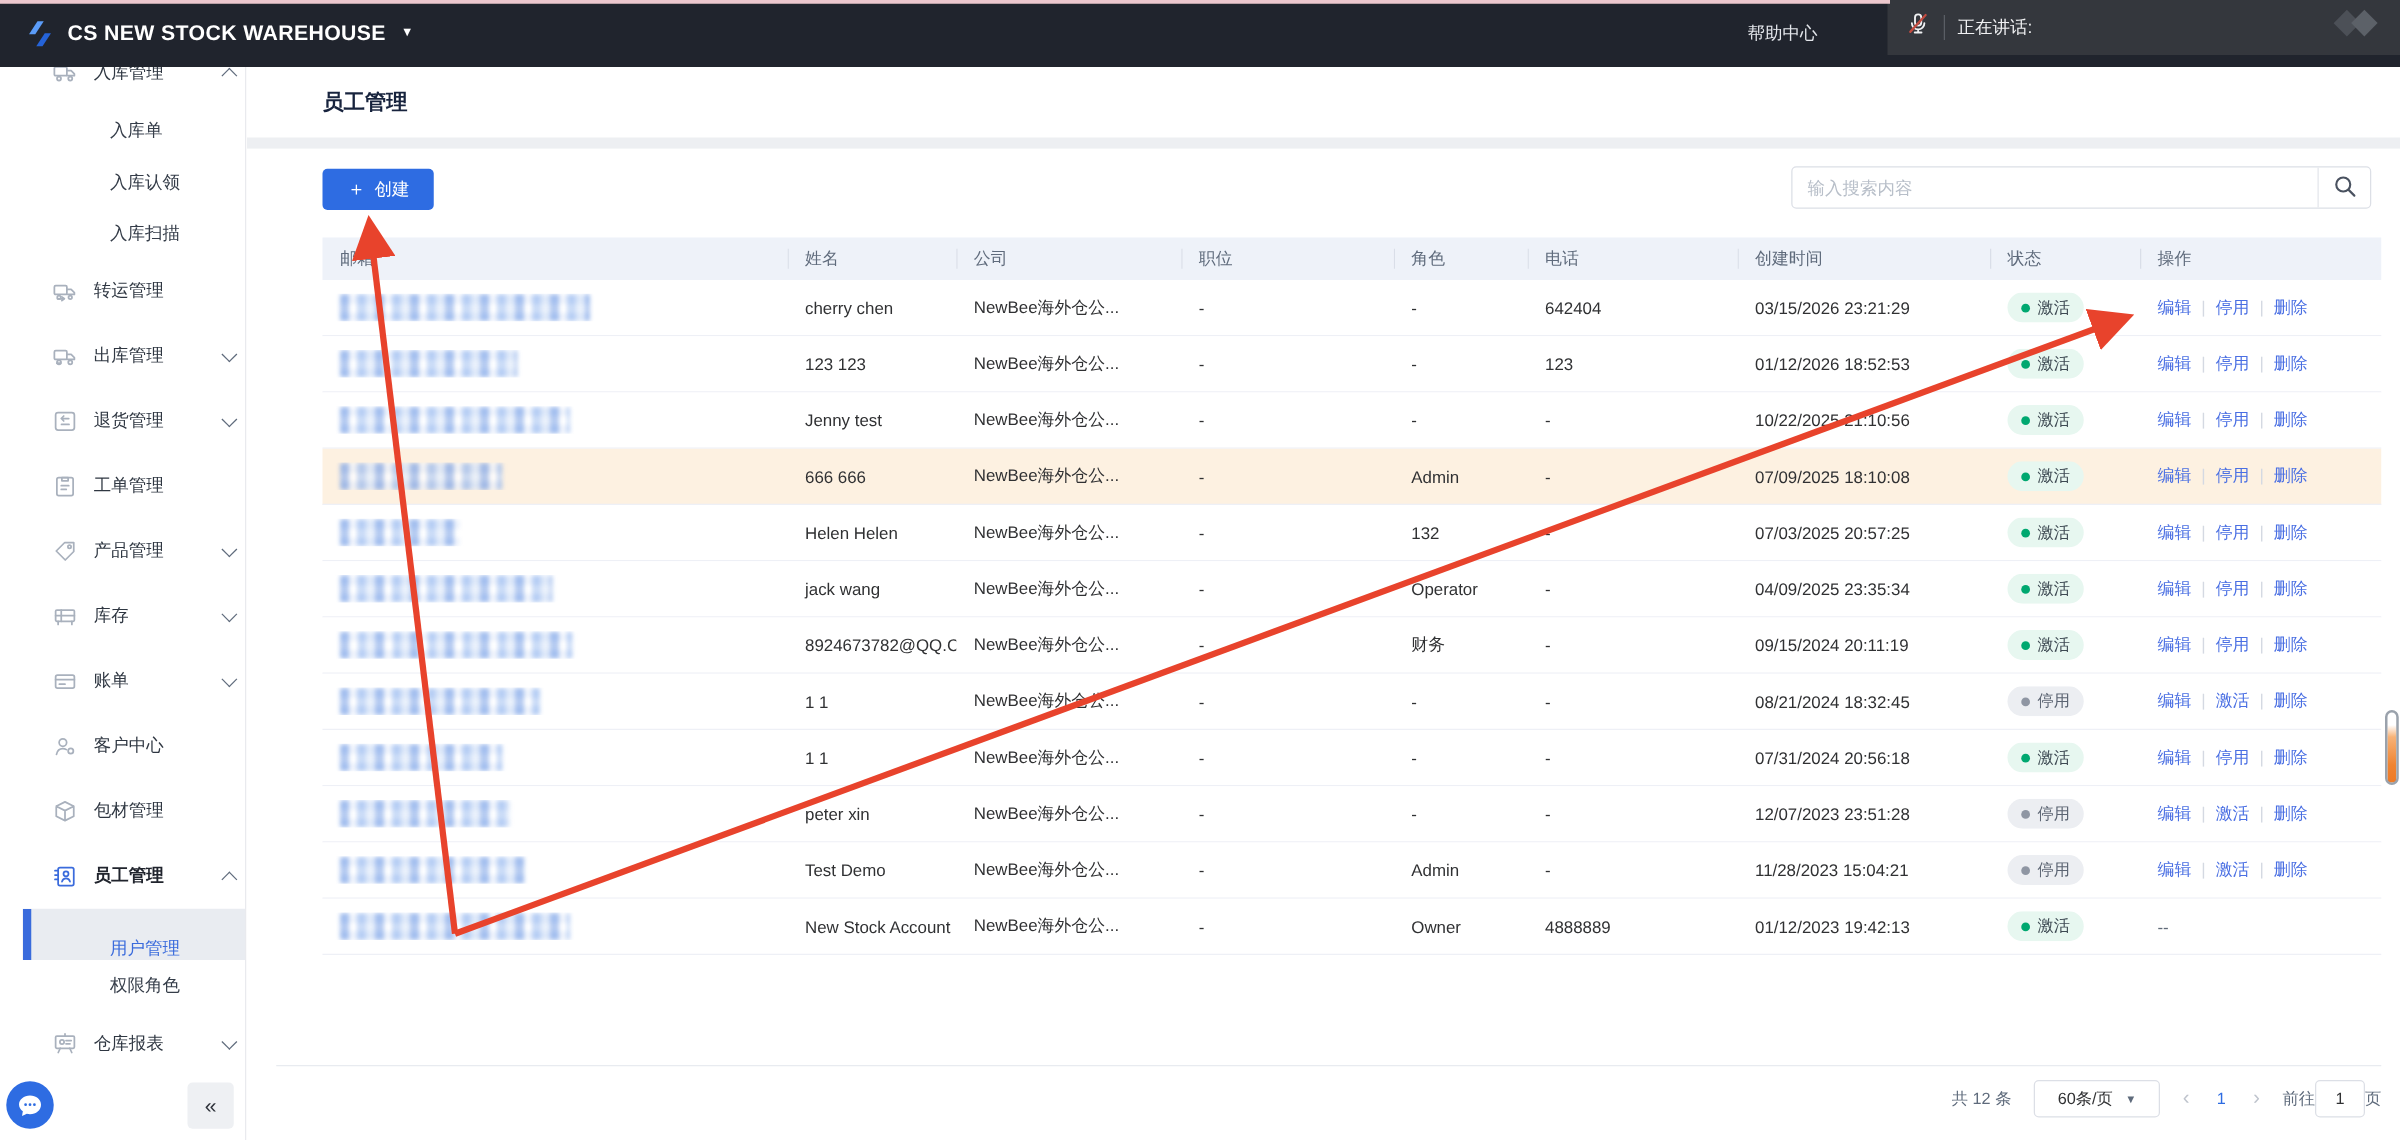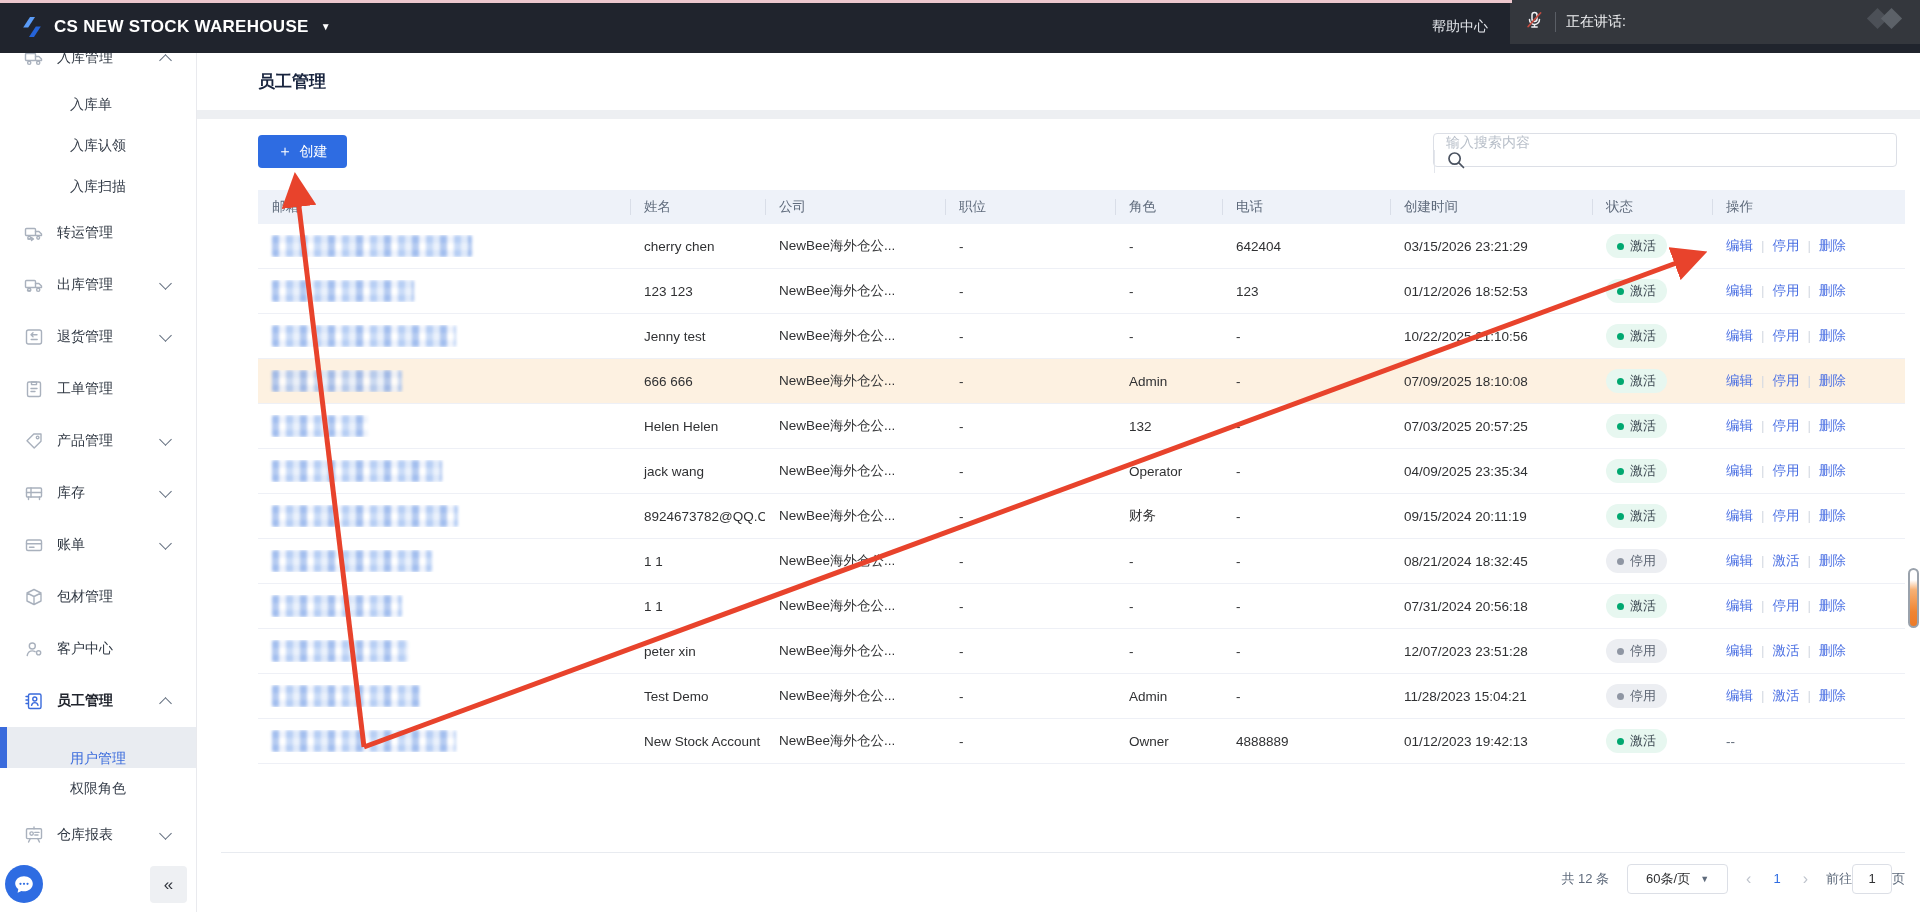--- a/index.html
+++ b/index.html
@@ -10,29 +10,29 @@
   .topbar { position:fixed; left:0; top:0; width:1920px; height:53px; background:#20242d;
     display:flex; align-items:center; z-index:30; }
   .pinkline { position:absolute; left:0; top:0; width:1512px; height:3px; background:#ecc7cd; }
   .brand { display:flex; align-items:center; gap:10px; margin-left:20px; cursor:pointer; }
   .brand svg { display:block; }
   .brand-name { color:#fff; font-size:17px; font-weight:bold; letter-spacing:.3px; }
   .brand-caret { color:#fff; font-size:10px; margin-left:2px; }
   .topbar-spacer { flex:1; }
   .help-link { color:#e3e6eb; font-size:14px; margin-right:22px; cursor:pointer; }
   .meet-overlay { width:410px; height:44px; background:#34373d; align-self:flex-start;
-    display:flex; align-items:center; gap:10px; padding:0 14px; }
+    display:flex; align-items:center; gap:10px; padding:0 14px;margin-left:34px; }
   .meet-overlay .vdiv { width:1px; height:20px; background:#5a5e65; }
   .speaking { color:#f0f1f3; font-size:14px; }
   .meet-logo { margin-left:auto; }
 
   
   .sidebar { position:fixed; left:0; top:53px; width:197px; height:859px; background:#fff;
     border-right:1px solid #e9eaee; z-index:10; overflow:hidden; }
-  .nav { position:absolute; left:0; top:-21px; width:100%; }
+  .nav { position:absolute; left:18px; top:-21px; width:100%; }
   .nav-item { position:relative; display:flex; align-items:center; width:100%; cursor:pointer;
     font-size:14px; color:#2f3742; }
   .nav-item.group { height:52px; padding-left:24px; }
   .nav-item.sub   { height:41px; padding-left:70px; color:#353d49; }
   .nav-item.group .ic { width:20px; height:20px; margin-right:13px; color:#a9b1bd; flex:0 0 auto; }
   .nav-item.group .ic svg { width:20px; height:20px; display:block; }
   .nav-item.active-group { color:#20242d; font-weight:bold; }
   .nav-item.active-group .ic { color:#3a6bdc; }
   .nav-item.selected { background:#e9ecf1; color:#3a6bdc; box-shadow:inset 7px 0 0 0 #3a6bdc;align-items:flex-end; }
   .chev { position:absolute; right:26px; width:9px; height:9px; border-right:1.6px solid #5f6b7c;
@@ -52,21 +52,21 @@
   .page-title { font-size:17px; font-weight:bold; color:#17233d; }
   .band { height:9px; background:#edeff2; }
   .content { position:relative; height:793px; background:#fff; }
 
   .create-btn { position:absolute; left:61px; top:16px; width:89px; height:33px; background:#2e6ce2;
     border:none; border-radius:4px; color:#fff; font-size:14px; cursor:pointer;
     display:flex; align-items:center; justify-content:center; gap:7px; font-family:inherit; }
   .create-btn .plus { font-size:15px; }
 
   .search-wrap { position:absolute; right:23px; top:14px; width:464px; height:34px; background:#fff;
-    border:1px solid #dcdfe6; border-radius:4px; display:flex; align-items:stretch;flex-direction:column; }
+    border:1px solid #dcdfe6; border-radius:4px; display:flex; align-items:stretch; }
   .search-input { flex:1; border:none; outline:none; padding:0 12px; font-size:14px; color:#303133;
     font-family:inherit; background:transparent; }
   .search-input::placeholder { color:#b8bfc9; }
   .search-btn { width:42px; border:none; background:transparent; border-left:1px solid #e3e6ec;
     display:flex; align-items:center; justify-content:center; cursor:pointer; color:#4a5260; }
 
   
   .table { position:absolute; left:61px; top:71px; width:1647px; font-size:13.5px; }
   .thead { display:flex; height:34px; background:#eef2f9; align-items:center; color:#5f6b7c; }
   .th { position:relative; padding-left:14px; white-space:nowrap; overflow:hidden; }
@@ -238,34 +238,34 @@
             <rect x="2.5" y="5" width="15" height="10.5" rx="1.5"></rect>
             <path d="M2.5 8.7h15M5.5 12.3h4.5"></path>
           </svg>
         </span>
         <span>账单</span>
         <span class="chev down"></span>
       </div>
       <div class="nav-item group">
         <span class="ic">
           <svg viewBox="0 0 20 20" fill="none" stroke="currentColor" stroke-width="1.4" stroke-linecap="round" stroke-linejoin="round">
-            <path d="M10 2.5 17 6v8l-7 3.5L3 14V6zM3 6l7 3.5L17 6M10 9.5v8"></path>
-          </svg>
-        </span>
-        <span>包材管理</span>
-      </div>
-      <div class="nav-item group">
-        <span class="ic">
-          <svg viewBox="0 0 20 20" fill="none" stroke="currentColor" stroke-width="1.4" stroke-linecap="round" stroke-linejoin="round">
             <circle cx="8.3" cy="7" r="3"></circle>
             <path d="M3.2 16.5c.6-3 2.6-4.6 5.1-4.6 1 0 2 .3 2.8.8"></path>
             <circle cx="14.6" cy="13.8" r="2.1"></circle>
           </svg>
         </span>
         <span>客户中心</span>
+      </div>
+      <div class="nav-item group">
+        <span class="ic">
+          <svg viewBox="0 0 20 20" fill="none" stroke="currentColor" stroke-width="1.4" stroke-linecap="round" stroke-linejoin="round">
+            <path d="M10 2.5 17 6v8l-7 3.5L3 14V6zM3 6l7 3.5L17 6M10 9.5v8"></path>
+          </svg>
+        </span>
+        <span>包材管理</span>
       </div>
       <div class="nav-item group active-group">
         <span class="ic">
           <svg viewBox="0 0 20 20" fill="none" stroke="currentColor" stroke-width="1.4" stroke-linecap="round" stroke-linejoin="round">
             <rect x="4.5" y="3" width="12.5" height="14.5" rx="1.5"></rect>
             <circle cx="10.8" cy="8" r="2"></circle>
             <path d="M7.6 14.3c.4-1.8 1.7-2.7 3.2-2.7s2.8.9 3.2 2.7M2 5.5h2M2 9h2M2 12.5h2"></path>
           </svg>
         </span>
         <span>员工管理</span>

